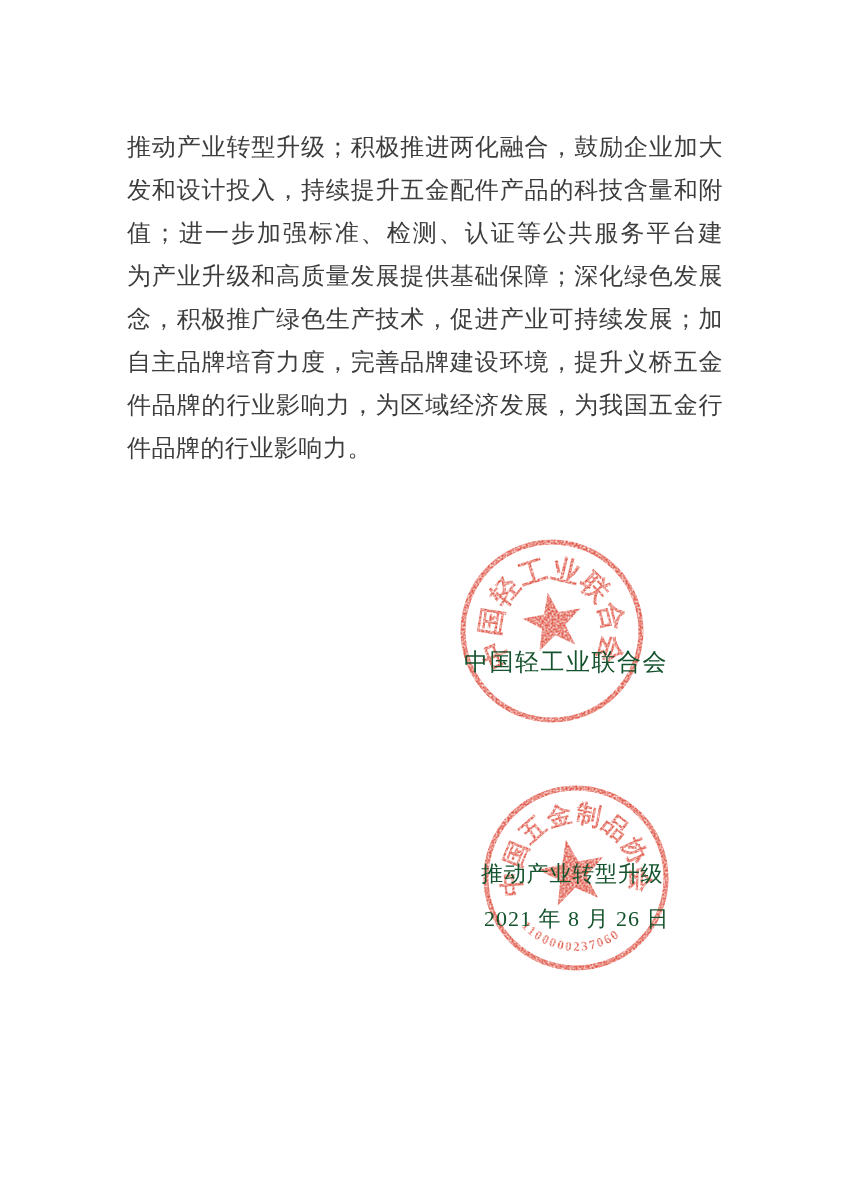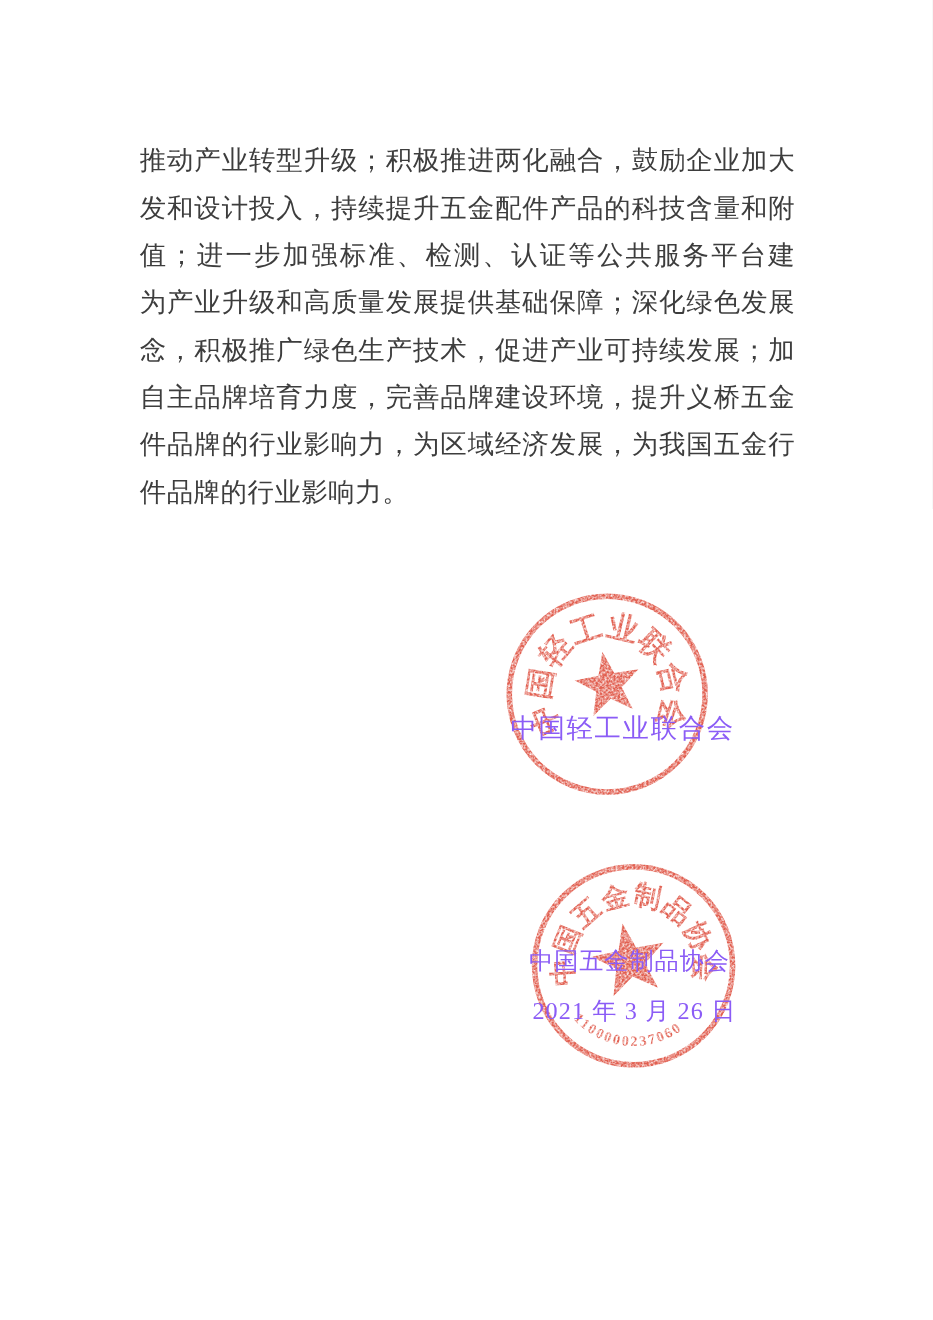--- a/index.html
+++ b/index.html
@@ -44,21 +44,21 @@
   }
   .stamp1 { left: 452px; top: 531px; }
   .stamp2 { left: 476px; top: 778px; }
   .stamp text {
     font-family: "Liberation Serif", "DejaVu Serif", serif;
     font-weight: bold;
   }
   
   .sig {
     position: absolute;
-    color: #8b5cf6;
+    color: #14532d;
     white-space: nowrap;
   }
   .sig-org-1 {
     left: 464px;
     top: 646px;
     font-size: 24px;
     letter-spacing: 1.5px;
   }
   .sig-org-2 {
     left: 481px;
@@ -123,16 +123,16 @@
       <text font-size="25" letter-spacing="1" fill="#dc4433">
         <textPath href="#arc2" startOffset="0">中国五金制品协会</textPath>
       </text>
       <text font-size="13" letter-spacing="2" font-weight="normal" fill="#dc4433">
         <textPath href="#arc2serial" startOffset="2">1100000237060</textPath>
       </text>
     </g>
   </svg>
 
   <div class="sig sig-org-1">中国轻工业联合会</div>
-  <div class="sig sig-org-2">中国五金制品协会</div>
-  <div class="sig sig-date">2021 年 3 月 26 日</div>
+  <div class="sig sig-org-2">推动产业转型升级</div>
+  <div class="sig sig-date">2021 年 8 月 26 日</div>
 
 </div>
 
 </body></html>

